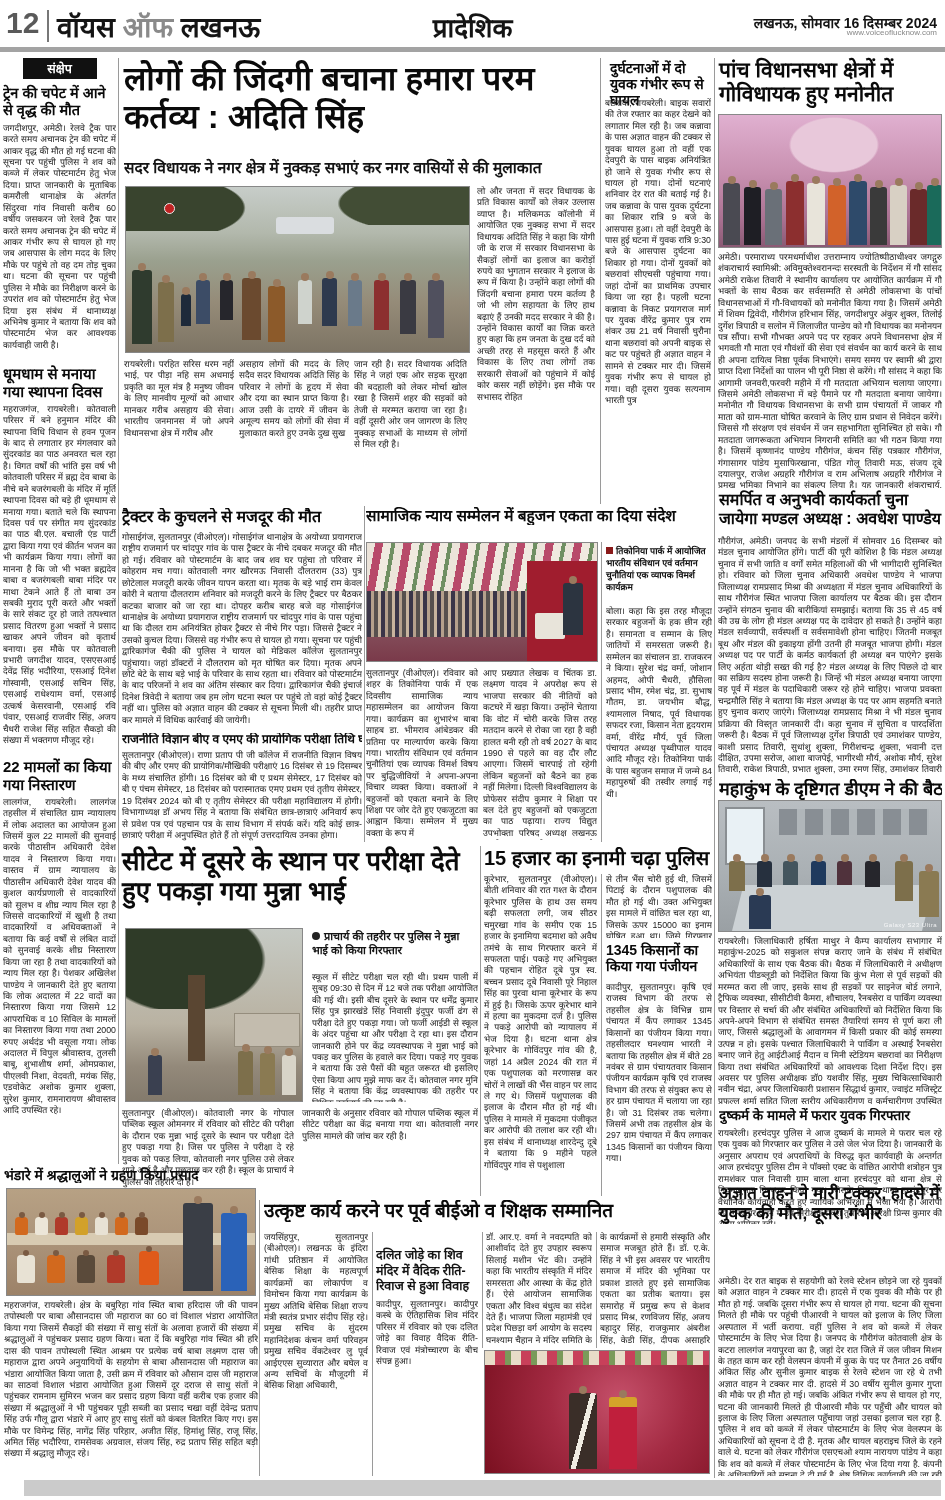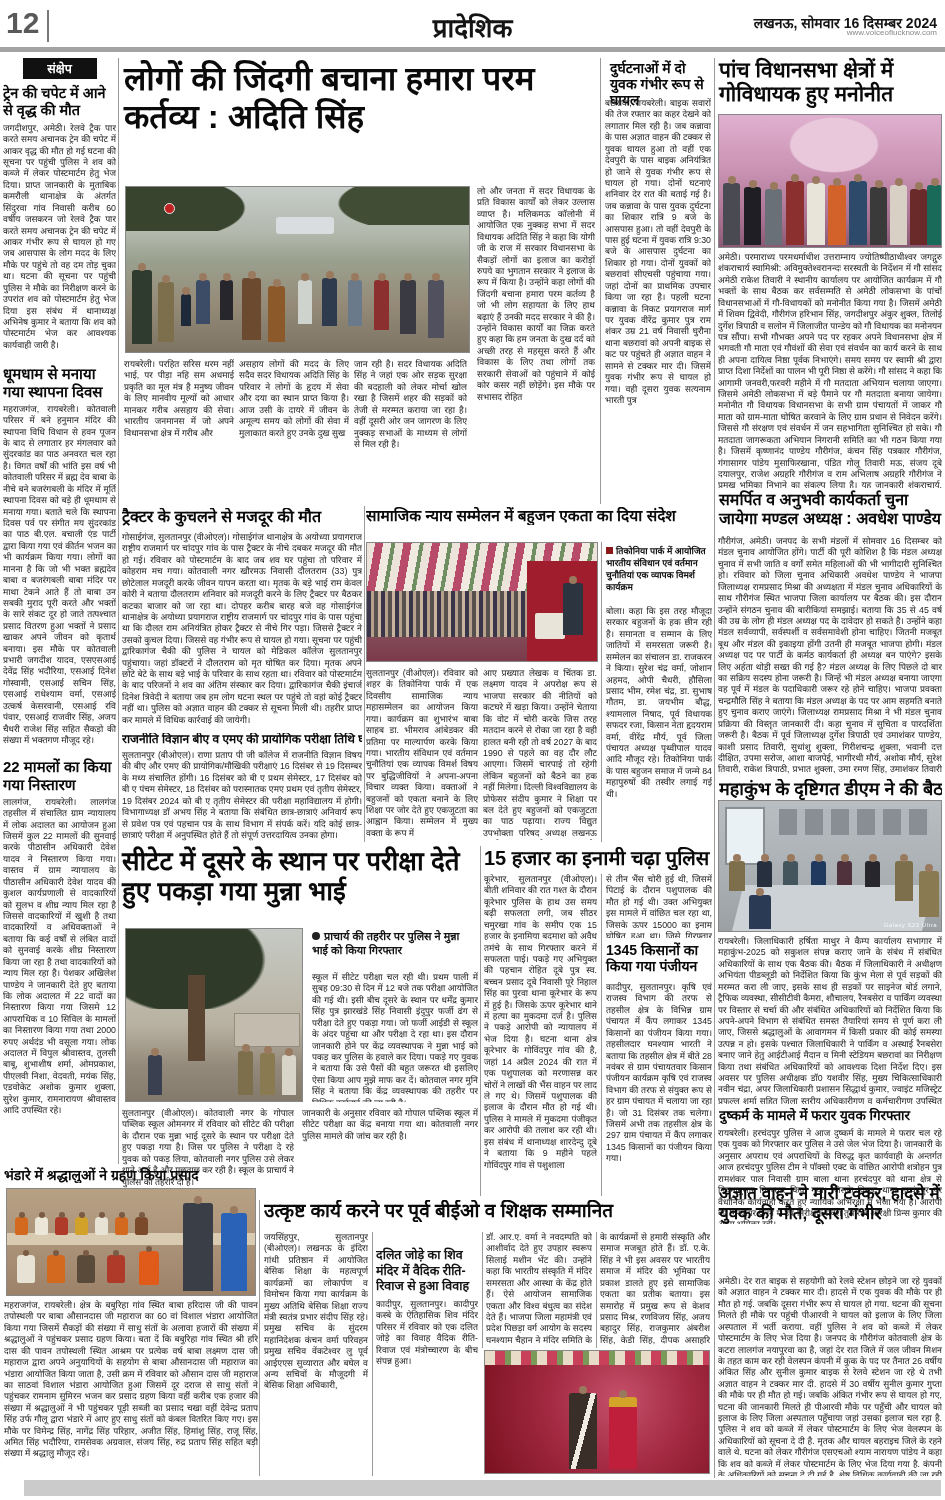--- a/index.html
+++ b/index.html
@@ -23,37 +23,39 @@
   .caption-box .sq{display:inline-block;width:7px;height:7px;background:#8a1a1a;margin-right:3px}
   .wm{position:absolute;right:4px;bottom:3px;font-size:6px;color:#fff;opacity:.85;letter-spacing:.5px}
 </style>
 </head>
 <body>
 
 <div class="page">
 
   <div class="ab" style="left:6px;top:6px;font-size:30px;font-weight:800;color:#5a5a5a">12</div>
   <div class="ab" style="left:47px;top:10px;width:2px;height:32px;background:#777"></div>
+  <div class="ab" style="left:57px;top:7px;font-size:28px;font-weight:800"><span>वॉयस</span> <span style="color:#8a8a8a">ऑफ</span> <span>लखनऊ</span></div>
   <div class="ab" style="left:50%;top:9px;transform:translateX(-50%);font-size:26px;font-weight:800">प्रादेशिक</div>
   <div class="ab" style="right:8px;top:13px;font-size:14px;font-weight:700;text-align:right">लखनऊ, सोमवार 16 दिसम्बर 2024</div>
   <div class="ab" style="right:8px;top:28px;font-size:8px;color:#888;text-align:right">www.voiceoflucknow.com</div>
   <div class="ab" style="left:0;top:47px;width:945px;height:5px;background:#a3a3a3"></div>
 
   <div class="ab" style="left:3px;top:58px;width:113px;height:1106px;overflow:hidden">
     <div class="badge">संक्षेप</div>
     <div class="bh" style="font-size:14.5px">ट्रेन की चपेट में आने से वृद्ध की मौत</div>
     <div class="bd cut" style="height:236px">जगदीशपुर, अमेठी। रेलवे ट्रैक पार करते समय अचानक ट्रेन की चपेट में आकर वृद्ध की मौत हो गई घटना की सूचना पर पहुंची पुलिस ने शव को कब्जे में लेकर पोस्टमार्टम हेतु भेज दिया। प्राप्त जानकारी के मुताबिक कमरौली थानाक्षेत्र के अंतर्गत सिंदुरवा गांव निवासी करीब 60 वर्षीय जसकरन जो रेलवे ट्रैक पार करते समय अचानक ट्रेन की चपेट में आकर गंभीर रूप से घायल हो गए जब आसपास के लोग मदद के लिए मौके पर पहुंचे तो वह दम तोड़ चुका था। घटना की सूचना पर पहुंची पुलिस ने मौके का निरीक्षण करने के उपरांत शव को पोस्टमार्टम हेतु भेज दिया इस संबंध में थानाध्यक्ष अभिनेष कुमार ने बताया कि शव को पोस्टमार्टम भेज कर आवश्यक कार्यवाही जारी है।</div>
     <div class="bh" style="font-size:15px">धूमधाम से मनाया गया स्थापना दिवस</div>
     <div class="bd cut" style="height:348px">महराजगंज, रायबरेली। कोतवाली परिसर में बने हनुमान मंदिर की स्थापना विधि विधान से हवन पूजन के बाद से लगातार हर मंगलवार को सुंदरकांड का पाठ अनवरत चल रहा है। विगत वर्षों की भांति इस वर्ष भी कोतवाली परिसर में ब्रह्म देव बाबा के नीचे बने बजरंगबली के मंदिर में मूर्ति स्थापना दिवस को बड़े ही धूमधाम से मनाया गया। बताते चले कि स्थापना दिवस पर्व पर संगीत मय सुंदरकांड का पाठ बी.एल. बचाली एंड पार्टी द्वारा किया गया एवं कीर्तन भजन का भी कार्यक्रम किया गया। लोगों का मानना है कि जो भी भक्त ब्रह्मदेव बाबा व बजरंगबली बाबा मंदिर पर माथा टेकने आते हैं तो बाबा उन सबकी मुराद पूरी करते और भक्तों के सारे संकट दूर हो जाते तत्पश्चात प्रसाद वितरण हुआ भक्तों ने प्रसाद खाकर अपने जीवन को कृतार्थ बनाया। इस मौके पर कोतवाली प्रभारी जगदीश यादव, एसएसआई देवेंद्र सिंह भदौरिया, एसआई दिनेश गोस्वामी, एसआई सचिन सिंह, एसआई राधेश्याम वर्मा, एसआई उत्कर्ष केसरवानी, एसआई रवि पंवार, एसआई राजवीर सिंह, अजय चैधरी राजेश सिंह सहित सैकड़ो की संख्या में भक्तगण मौजूद रहे।</div>
     <div class="bh" style="font-size:15px">22 मामलों का किया गया निस्तारण</div>
     <div class="bd cut" style="height:330px">लालगंज, रायबरेली। लालगंज तहसील में संचालित ग्राम न्यायालय में लोक अदालत का आयोजन हुआ जिसमें कुल 22 मामलों की सुनवाई करके पीठासीन अधिकारी देवेश यादव ने निस्तारण किया गया। वास्तव में ग्राम न्यायालय के पीठासीन अधिकारी देवेश यादव की कुशल कार्यप्रणाली से वादकारियों को सुलभ व शीघ्र न्याय मिल रहा है जिससे वादकारियों में खुशी है तथा वादकारियों व अधिवक्ताओं ने बताया कि कई वर्षों से लंबित वादों को सुनवाई करके शीघ्र निस्तारण किया जा रहा है तथा वादकारियों को न्याय मिल रहा है। पेशकर अखिलेश पाण्डेय ने जानकारी देते हुए बताया कि लोक अदालत में 22 वादों का निस्तारण किया गया जिसमे 12 आपराधिक व 10 सिविल के मामलों का निस्तारण किया गया तथा 2000 रुपए अर्थदंड भी वसूला गया। लोक अदालत में विपुल श्रीवास्तव, तुलसी बाबू, शुभाशीष शर्मा, ओमप्रकाश, पीएलवी निशा, वेदवती, मयंक सिंह, एडवोकेट अशोक कुमार शुक्ला, सुरेश कुमार, रामनारायण श्रीवास्तव आदि उपस्थित रहे।</div>
   </div>
   <div class="vline" style="left:118px;top:58px;height:1106px"></div>
 
   <div class="ab hl" style="left:124px;top:60px;width:472px;height:92px;font-size:33px">लोगों की जिंदगी बचाना हमारा परम कर्तव्य : अदिति सिंह</div>
+  <div class="ab nowrap" style="left:124px;top:156px;width:472px;font-size:15.5px;font-weight:700">सदर विधायक ने नगर क्षेत्र में नुक्कड़ सभाएं कर नगर वासियों से की मुलाकात</div>
 
   <div class="photo" style="left:125px;top:186px;width:345px;height:167px;background:linear-gradient(180deg,#c7cdc9 0%,#b2b8ac 28%,#9aa08e 45%,#958b78 70%,#7d7464 100%)">
     <div class="ab" style="left:-10px;top:-14px;width:140px;height:58px;background:radial-gradient(ellipse at 40% 60%,#39442e 0 60%,transparent 62%)"></div>
     <div class="ab" style="left:200px;top:-16px;width:170px;height:54px;background:radial-gradient(ellipse at 55% 60%,#424d35 0 60%,transparent 62%)"></div>
     <div class="ab" style="left:38px;top:16px;width:11px;height:11px;border-radius:50%;background:#c02222;border:1px solid #eee"></div>
     <div class="ab" style="left:150px;top:30px;width:58px;height:17px;background:#dadde0;border-radius:3px"></div>
     <div class="fg" style="left:6px;bottom:8px;width:20px;height:74px;background:#2f3b2e"></div>
     <div class="fg" style="left:32px;bottom:10px;width:16px;height:60px;background:#7d6f4b"></div>
     <div class="fg" style="left:55px;bottom:26px;width:10px;height:32px;background:#1e2a3a"></div>
     <div class="fg" style="left:70px;bottom:28px;width:14px;height:44px;background:#3c4c66"></div>

